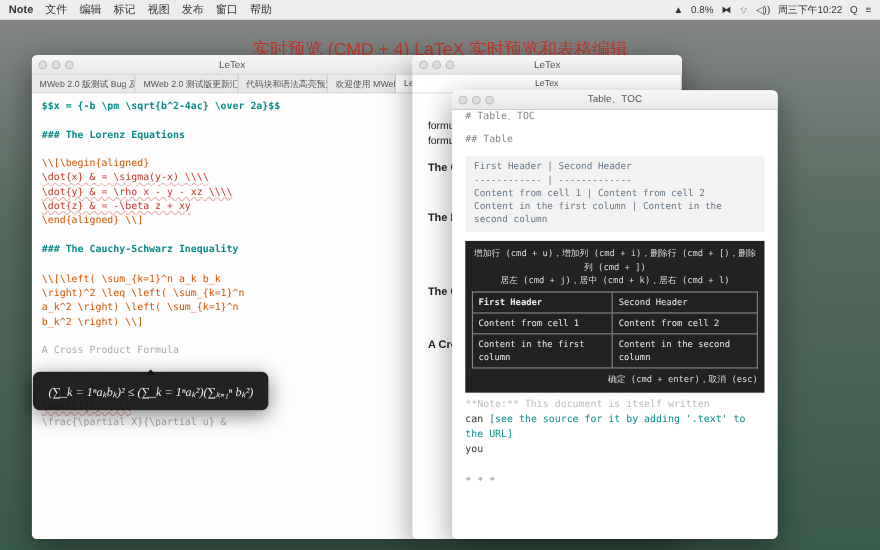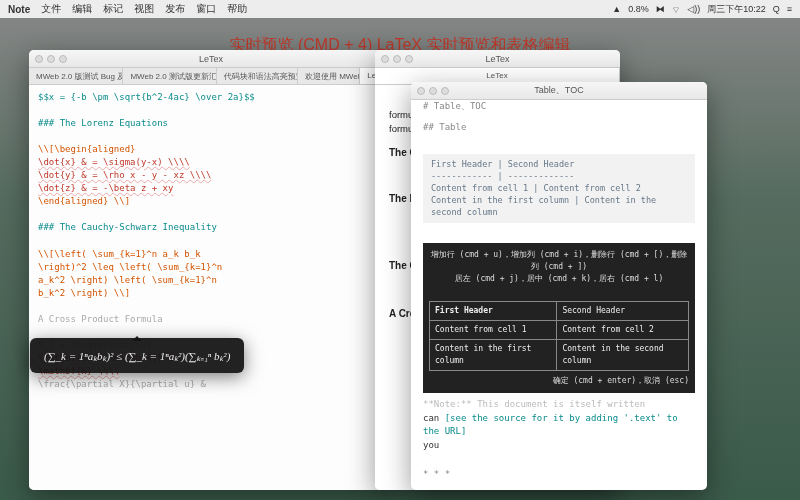--- a/index.html
+++ b/index.html
@@ -11,32 +11,32 @@
 .headline{text-align:center;font-size:16px;font-weight:normal;color:#c0392b;padding:17px 0}
 .win{position:absolute;background:#fff;border-radius:5px;box-shadow:0 8px 28px rgba(0,0,0,0.4);overflow:hidden}
 .titlebar{height:18px;background:linear-gradient(#f6f6f6,#e8e8e8);display:flex;align-items:center;padding:0 6px;font-size:9px;color:#555;border-bottom:1px solid #ccc}
 .tlights{display:flex;gap:4px;margin-right:auto}
 .tlights div{width:8px;height:8px;border-radius:50%;background:#ddd;border:0.5px solid #bbb}
 .ttitle{position:absolute;left:50%;transform:translateX(-50%)}
 .tabbar{height:17px;background:#e8e8e8;display:flex;font-size:8px;color:#555;border-bottom:1px solid #ccc}
 .tabbar div{padding:3px 7px;border-right:1px solid #ccc;white-space:nowrap;overflow:hidden}
 .tabbar .active{background:#fff}
 .editor{background:#fdfdfd;padding:6px 9px;font-family:Menlo,monospace;font-size:9px;line-height:1.45;color:#333;height:calc(100% - 35px);overflow:hidden}
-.c-teal{color:#0a8b8b;font-weight:normal}
+.c-teal{color:#0a8b8b;font-weight:bold}
 .c-orange{color:#d35400}
 .c-red{color:#c0392b;text-decoration:underline wavy rgba(200,0,0,0.3)}
 .c-pale{color:#aaa}
 .preview{background:#fff;padding:8px 14px;font-size:9.5px;line-height:1.55;color:#222;height:calc(100% - 35px);overflow:hidden}
 .preview h3{font-size:10px;margin:8px 0 4px;font-weight:bold}
 .tooltip{position:absolute;background:rgba(20,20,20,0.94);color:#eee;border-radius:6px;padding:10px 14px;font-size:11px;box-shadow:0 4px 18px rgba(0,0,0,0.5);font-family:'Times New Roman',serif}
 .tooltip:after{content:"";position:absolute;top:-7px;left:50%;transform:translateX(-50%);border:5px solid transparent;border-bottom-color:rgba(20,20,20,0.94)}
 .tablewin{background:#fff}
-.tsrc{background:#f2f2f2;padding:5px 8px;font-family:Menlo,monospace;font-size:8.5px;color:#678;line-height:1.4;margin:20px 0}
+.tsrc{background:#f2f2f2;padding:5px 8px;font-family:Menlo,monospace;font-size:8.5px;color:#678;line-height:1.4;margin:8px 0}
 .thint{background:rgba(20,20,20,0.94);color:#ddd;padding:6px;font-size:8px;text-align:center;line-height:1.5}
-.thint table{width:100%;border-collapse:collapse;margin-top:16px}
+.thint table{width:100%;border-collapse:collapse;margin-top:4px}
 .thint td{border:1px solid #888;padding:3px 5px;text-align:left;color:#eee;font-family:Menlo,monospace}
 .thint .foot{text-align:right;margin-top:4px;font-size:8px}
 .tlink{color:#0a8b8b}
 .serif{font-family:'Times New Roman',serif}
 </style>
 </head>
 <body>
 
 <div class="menubar">
   <div class="left">

